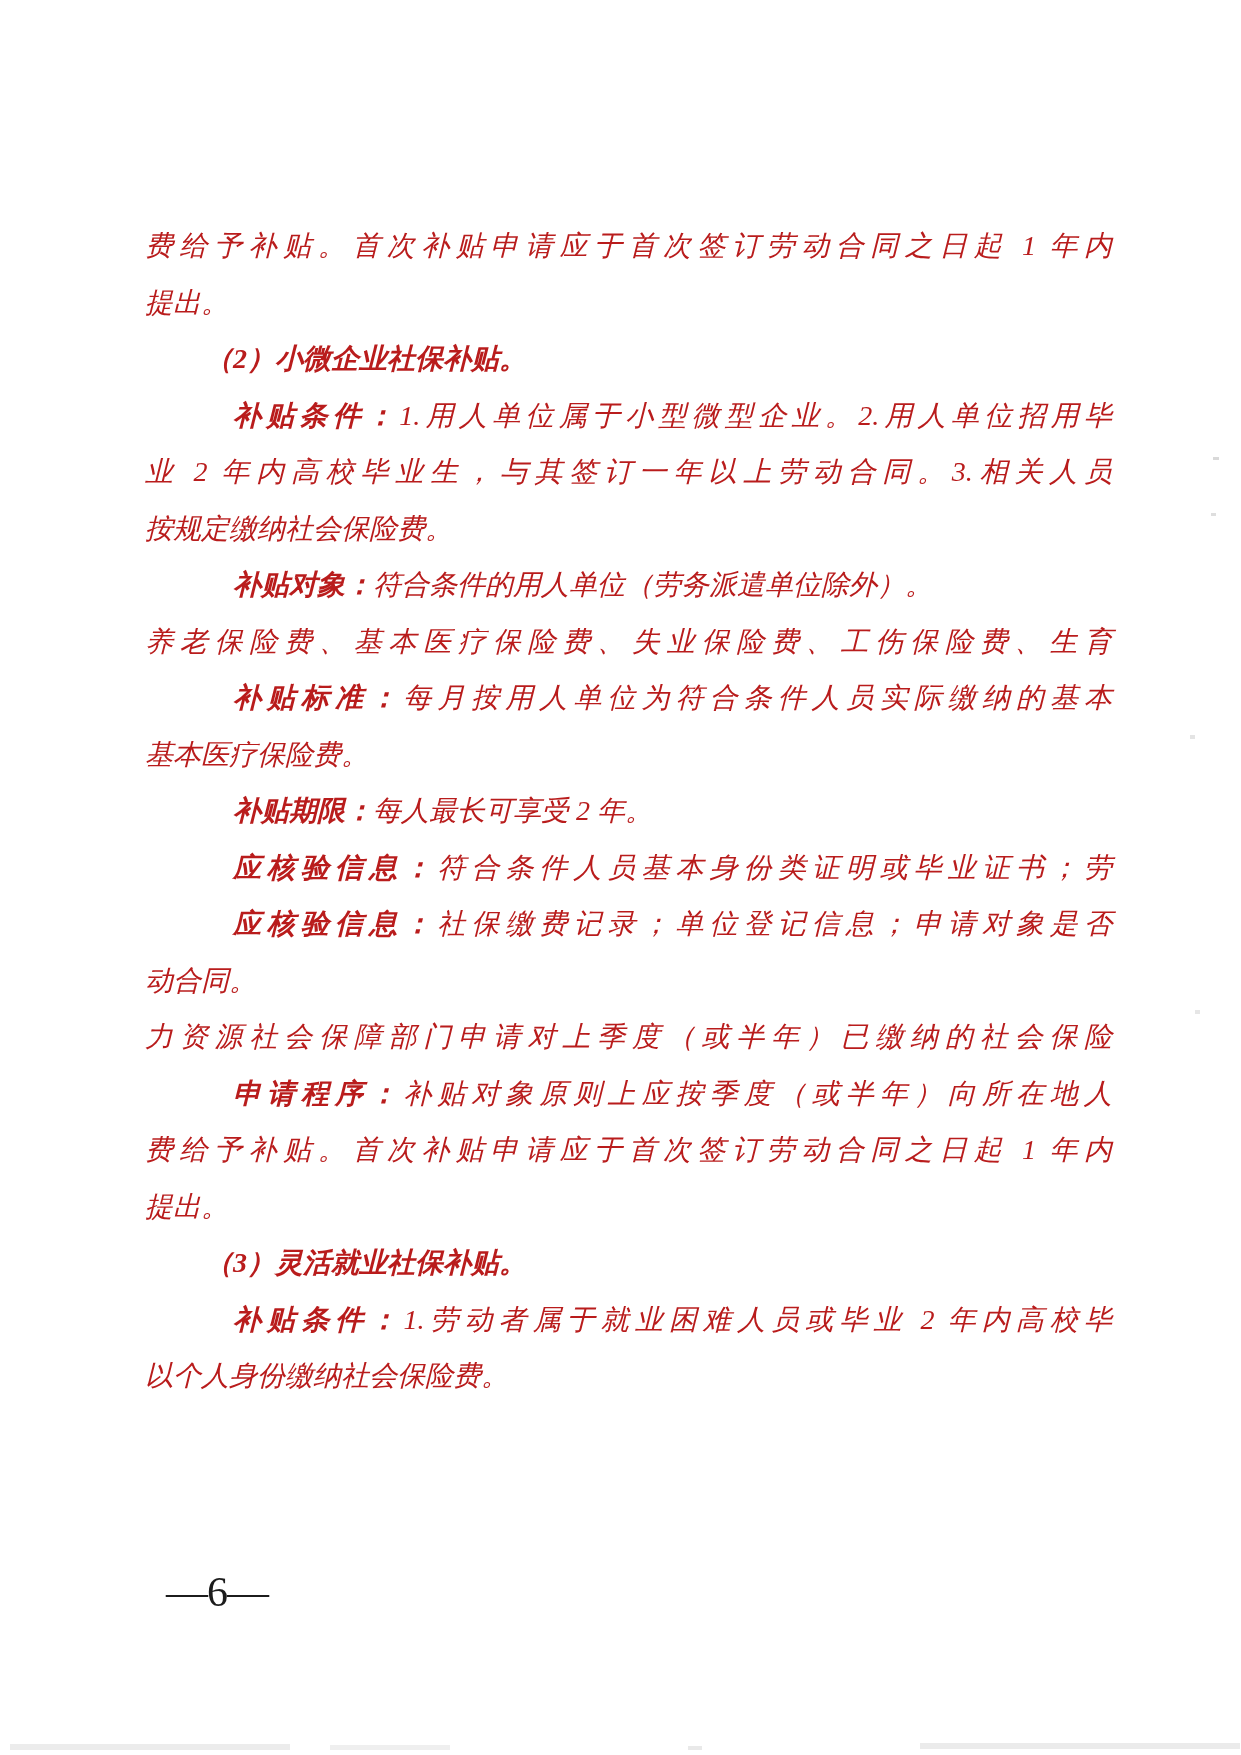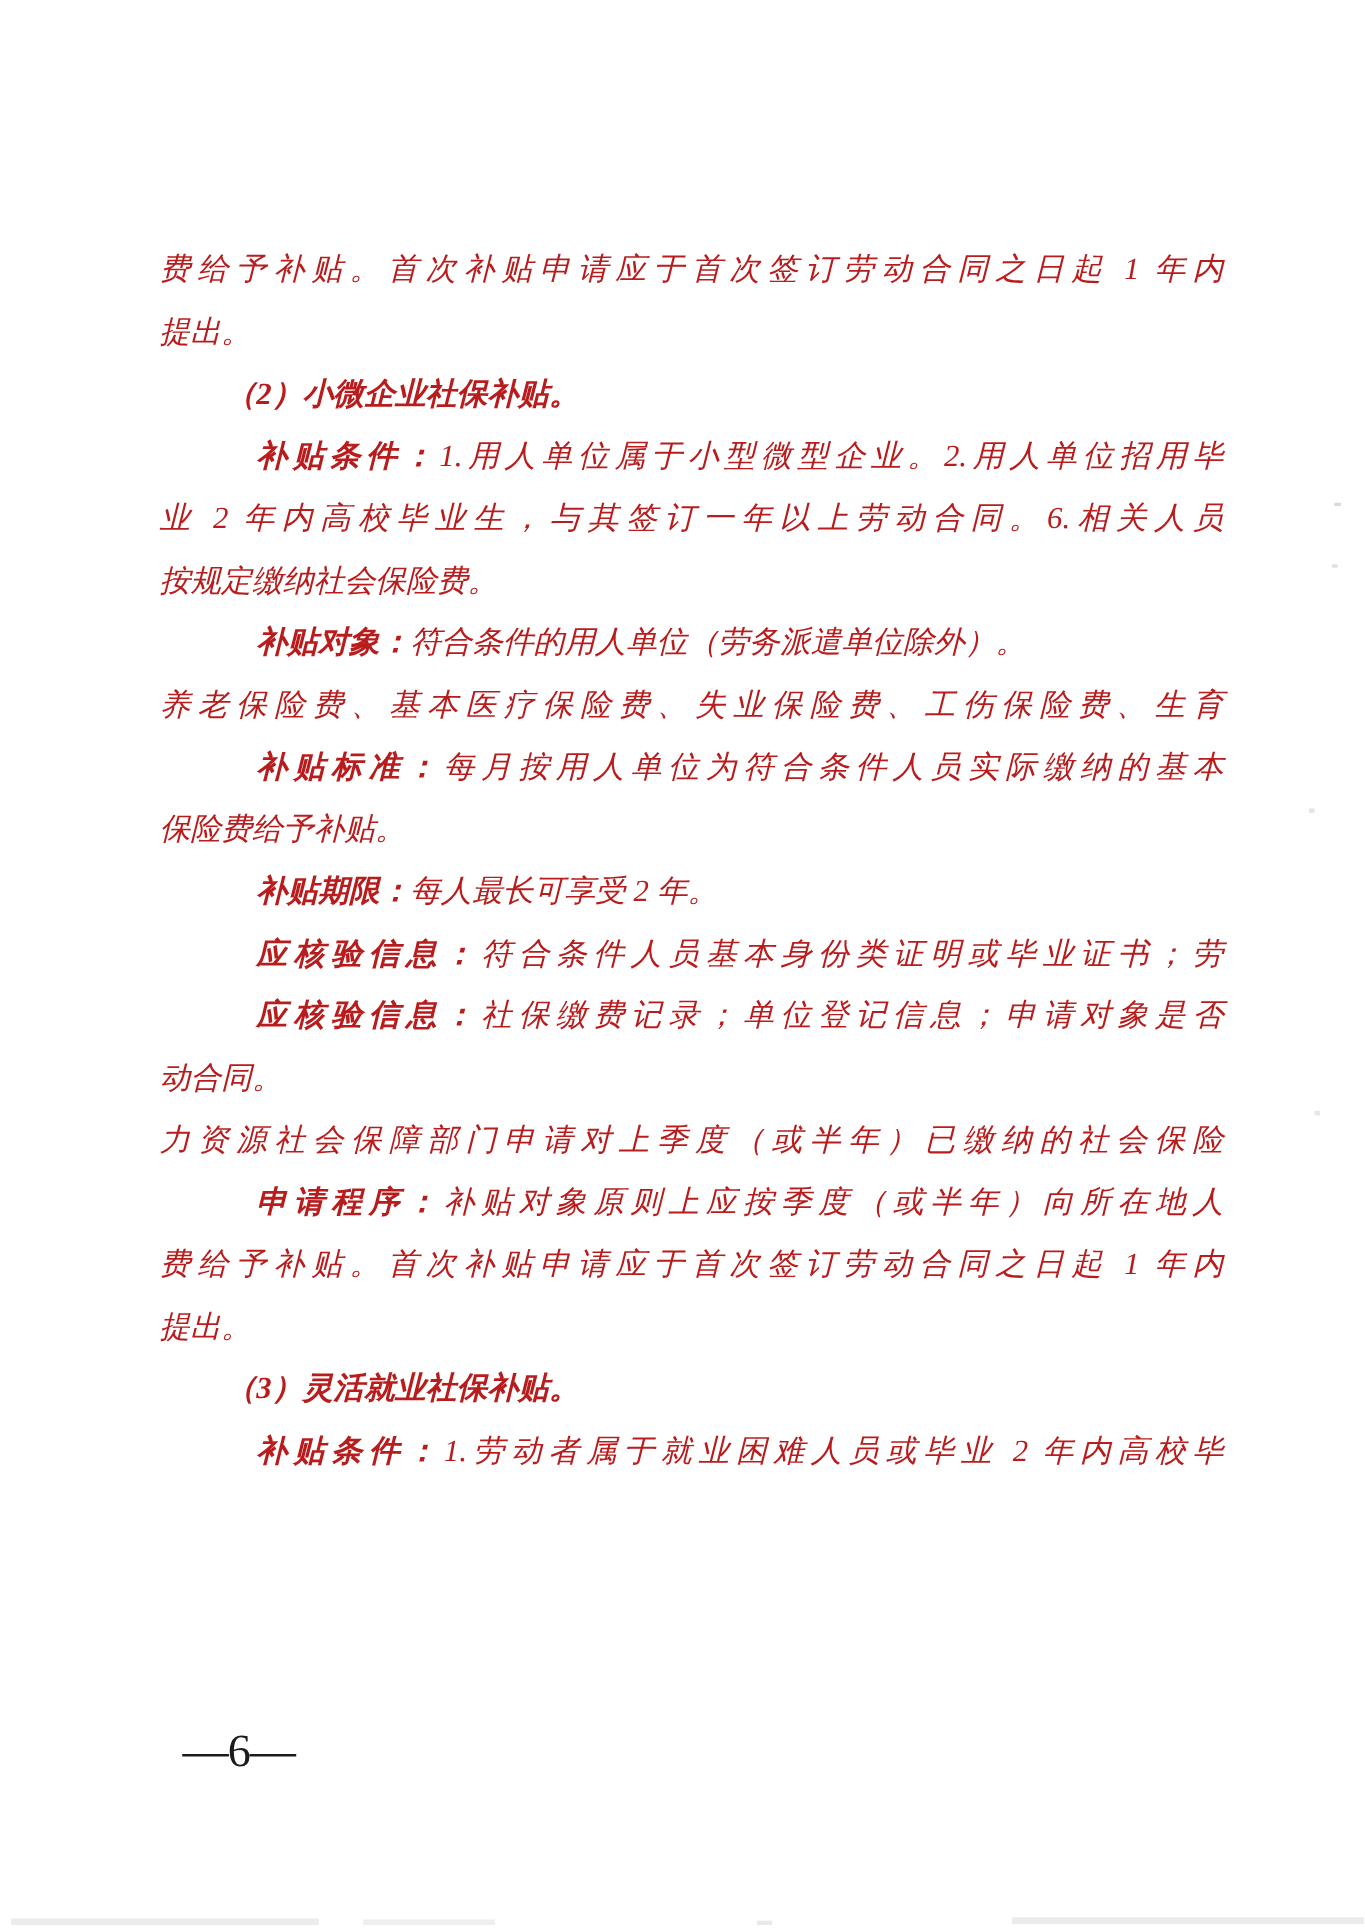--- a/index.html
+++ b/index.html
@@ -72,36 +72,37 @@
 </head>
 <body>
 
 <div class="page">
 
   <div class="text-block">
       <div class="line justify"><span>费给予补贴。首次补贴申请应于首次签订劳动合同之日起 1 年内</span></div>
       <div class="line"><span>提出。</span></div>
       <div class="line indent heading"><span>（2）小微企业社保补贴。</span></div>
       <div class="line indent justify"><span class="label">补贴条件：</span><span>1.用人单位属于小型微型企业。2.用人单位招用毕</span></div>
-      <div class="line justify"><span>业 2 年内高校毕业生，与其签订一年以上劳动合同。6.相关人员</span></div>
+      <div class="line justify"><span>业 2 年内高校毕业生，与其签订一年以上劳动合同。3.相关人员</span></div>
       <div class="line"><span>按规定缴纳社会保险费。</span></div>
       <div class="line indent"><span class="label">补贴对象：</span><span>符合条件的用人单位（劳务派遣单位除外）。</span></div>
       <div class="line justify"><span>养老保险费、基本医疗保险费、失业保险费、工伤保险费、生育</span></div>
       <div class="line indent justify"><span class="label">补贴标准：</span><span>每月按用人单位为符合条件人员实际缴纳的基本</span></div>
-      <div class="line"><span>保险费给予补贴。</span></div>
+      <div class="line"><span>基本医疗保险费。</span></div>
       <div class="line indent"><span class="label">补贴期限：</span><span>每人最长可享受 2 年。</span></div>
       <div class="line indent justify"><span class="label">应核验信息：</span><span>符合条件人员基本身份类证明或毕业证书；劳</span></div>
       <div class="line indent justify"><span class="label">应核验信息：</span><span>社保缴费记录；单位登记信息；申请对象是否</span></div>
       <div class="line"><span>动合同。</span></div>
       <div class="line justify"><span>力资源社会保障部门申请对上季度（或半年）已缴纳的社会保险</span></div>
       <div class="line indent justify"><span class="label">申请程序：</span><span>补贴对象原则上应按季度（或半年）向所在地人</span></div>
       <div class="line justify"><span>费给予补贴。首次补贴申请应于首次签订劳动合同之日起 1 年内</span></div>
       <div class="line"><span>提出。</span></div>
       <div class="line indent heading"><span>（3）灵活就业社保补贴。</span></div>
       <div class="line indent justify"><span class="label">补贴条件：</span><span>1.劳动者属于就业困难人员或毕业 2 年内高校毕</span></div>
+      <div class="line"><span>以个人身份缴纳社会保险费。</span></div>
     </div>
 
   <div class="footer">—6—</div>
 
   <div class="noise strip-1"></div>
   <div class="noise strip-2"></div>
   <div class="noise strip-3"></div>
   <div class="noise strip-4"></div>
   <div class="noise speck-1"></div>
   <div class="noise speck-2"></div>

